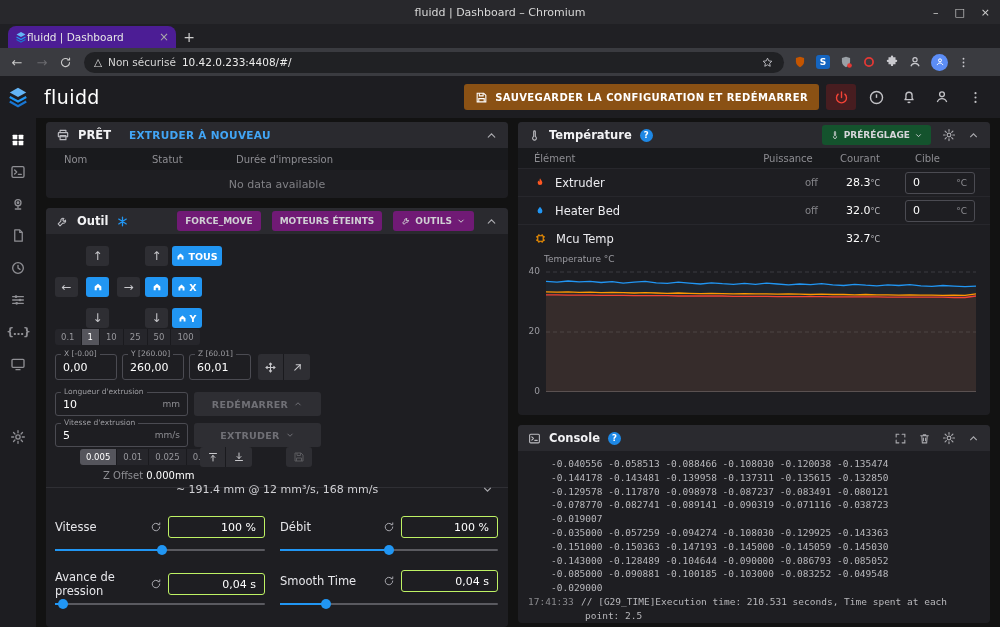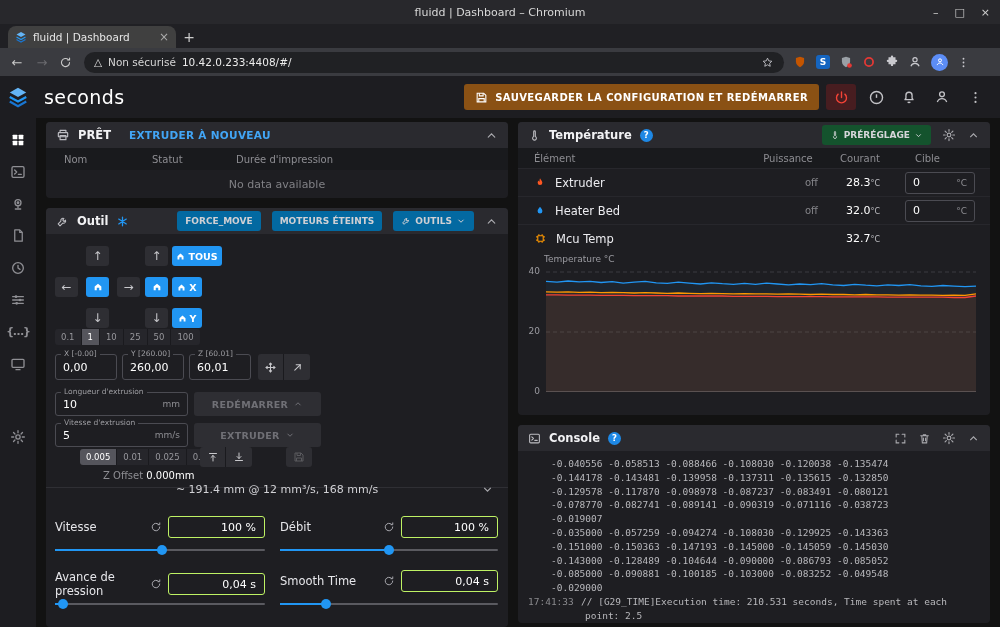--- a/index.html
+++ b/index.html
@@ -6,21 +6,21 @@
 html,body{width:1000px;height:627px;overflow:hidden;background:#121212;
 font-family:"DejaVu Sans","Liberation Sans",sans-serif;color:#e0e0e0}
 .screen{position:relative;width:1000px;height:627px}
 svg{display:block}
 .abs{position:absolute}
 
 
 .titlebar{height:24px;background:#28282c;display:flex;align-items:center;justify-content:center;position:relative;font-size:11px;color:#d8d8d8}
 .win-controls{position:absolute;right:10px;top:0;height:24px;display:flex;gap:16px;align-items:center;color:#cfcfcf;font-size:11px}
 .tabstrip{height:24px;background:#202024;display:flex;align-items:flex-end;padding-left:8px}
-.tab{height:22px;width:168px;background:#404040;border-radius:8px 8px 0 0;display:flex;align-items:center;gap:6px;padding:0 7px;font-size:10.5px;color:#e6e6e6;white-space:nowrap;overflow:hidden}
+.tab{height:22px;width:168px;background:#4c1d95;border-radius:8px 8px 0 0;display:flex;align-items:center;padding:0 7px;font-size:10.5px;color:#e6e6e6;white-space:nowrap;overflow:hidden}
 .tab-close{margin-left:auto;color:#aaa;font-size:12px}
 .newtab{width:26px;text-align:center;color:#ccc;font-size:14px;line-height:22px}
 .toolbar{height:28px;background:#3a3b40;display:flex;align-items:center;padding:0 9px;gap:9px}
 .nav-ic{color:#c9c9c9;font-size:13px;width:16px;text-align:center}
 .nav-ic.disabled{color:#6a6a6e}
 .omnibox{flex:1;height:21px;background:#202124;border-radius:11px;display:flex;align-items:center;padding:0 10px;gap:6px;font-size:10.5px;color:#ddd;max-width:700px}
 .sec-label{color:#d6d6d6}
 .url{color:#ececec}
 .ob-star{margin-left:auto;color:#c9c9ce}
 .ext-icons{display:flex;gap:9px;align-items:center;color:#c9c9ce}
@@ -49,21 +49,21 @@
 .card{background:#1e1e22;border-radius:4px;position:relative;overflow:hidden;flex-shrink:0}
 .card-hd{height:26px;background:#2a2a2f;display:flex;align-items:center;padding:0 10px;gap:8px;font-size:11.5px;font-weight:bold;color:#f2f2f4}
 .hd-action{color:#42a5f5;font-size:10.5px;font-weight:bold;letter-spacing:.3px;margin-left:10px;cursor:pointer}
 .hd-right{margin-left:auto;display:flex;align-items:center;gap:11px;color:#a9a9ae}
 .help{width:13px;height:13px;border-radius:50%;background:#1e88e5;color:#fff;font-size:8.5px;font-weight:bold;display:flex;align-items:center;justify-content:center}
 .mini-btn{height:20px;background:#14532d;border-radius:3px;font-size:9px;font-weight:bold;color:#d6d6da;display:flex;align-items:center;gap:4px;padding:0 8px;cursor:pointer}
 .thead{height:22px;background:#191a1d;display:flex;align-items:center;font-size:10px;color:#8d8d92}
 .empty{height:28px;display:flex;align-items:center;justify-content:center;font-size:11px;color:#808085}
 
 
-.tbtn{height:20px;background:#0369a1;border-radius:3px;font-size:9px;font-weight:bold;color:#d0d0d4;display:flex;align-items:center;gap:4px;padding:0 8px;cursor:pointer}
+.tbtn{height:20px;background:#701a75;border-radius:3px;font-size:9px;font-weight:bold;color:#d0d0d4;display:flex;align-items:center;gap:4px;padding:0 8px;cursor:pointer}
 .jbtn{position:absolute;width:23px;height:20px;background:#2e2e33;border-radius:3px;color:#c8c8cc;display:flex;align-items:center;justify-content:center;font-size:12px;cursor:pointer}
 .jbtn.blue{background:#2196f3;color:#fff;font-size:9.5px;font-weight:bold;gap:3px}
 .btn-group{position:absolute;display:inline-flex;border-radius:3px;overflow:hidden}
 .dbtn{height:16px;padding:0 6px;font-size:8.5px;background:#26262b;color:#97979c;display:flex;align-items:center;border-right:1px solid #1a1a1e;cursor:pointer}
 .dbtn:last-child{border-right:none}
 .dbtn.sel{background:#55555c;color:#fff}
 .gbtn{width:26px;height:100%;background:#2e2e33;color:#c8c8cc;display:flex;align-items:center;justify-content:center;border-right:1px solid #1a1a1e;cursor:pointer}
 .gbtn:last-child{border-right:none}
 .finput{position:absolute;border:1px solid #4b4b52;border-radius:3px;background:transparent;display:flex;align-items:center;padding:0 7px;font-size:11px;color:#fff}
 .flabel{position:absolute;top:-6px;left:5px;background:#1e1e22;font-size:7.5px;color:#9e9ea3;padding:0 3px;white-space:nowrap;font-weight:normal}
@@ -192,21 +192,21 @@
   <div class="app">
 
     <div class="appbar">
       <span class="logo">
         <svg width="22" height="22" viewBox="0 0 24 24">
             <path d="M12 2l9 5-9 5-9-5z" fill="#64b5f6"></path>
             <path d="M3 12l9 5 9-5" stroke="#2196f3" stroke-width="2.4" fill="none"></path>
             <path d="M3 17l9 5 9-5" stroke="#1976d2" stroke-width="2.4" fill="none"></path>
           </svg>
       </span>
-      <span class="app-title">seconds</span>
+      <span class="app-title">fluidd</span>
       <div class="appbar-right">
         <div class="save-btn">
           <span>
               <svg width="13" height="13" viewBox="0 0 24 24" fill="none" stroke="currentColor" stroke-width="2">
                 <path d="M4 4h12l4 4v12H4z"></path>
                 <path d="M8 4v5h7V4"></path>
                 <path d="M7 20v-6h10v6"></path>
               </svg>
             </span>
           <span>SAUVEGARDER LA CONFIGURATION ET REDÉMARRER</span>

